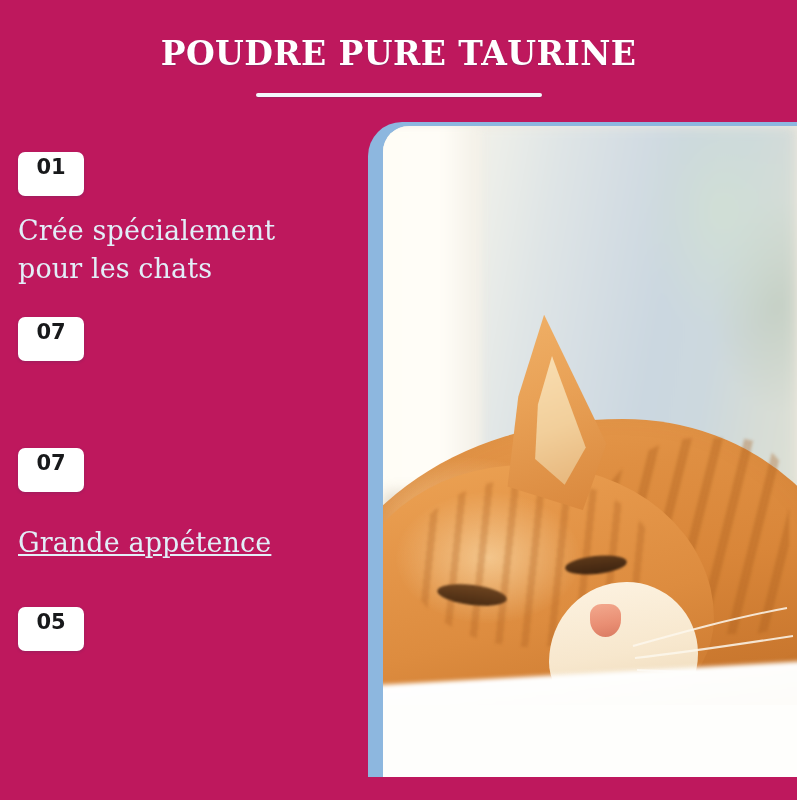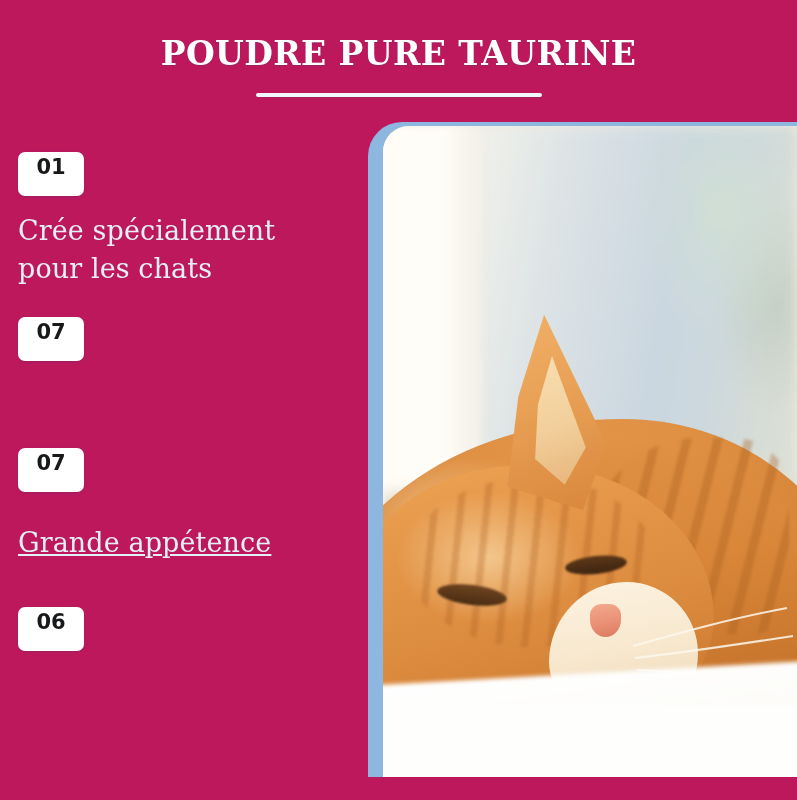--- a/index.html
+++ b/index.html
@@ -377,18 +377,18 @@
     <div class="feature f2">
       <span class="badge">07</span>
     </div>
 
     <div class="feature f3">
       <span class="badge">07</span>
       <p class="feature-text">Grande appétence</p>
     </div>
 
     <div class="feature f4">
-      <span class="badge">06</span>
+      <span class="badge">05</span>
     </div>
 
   </div>
 
 </div>
 
 </body></html>

